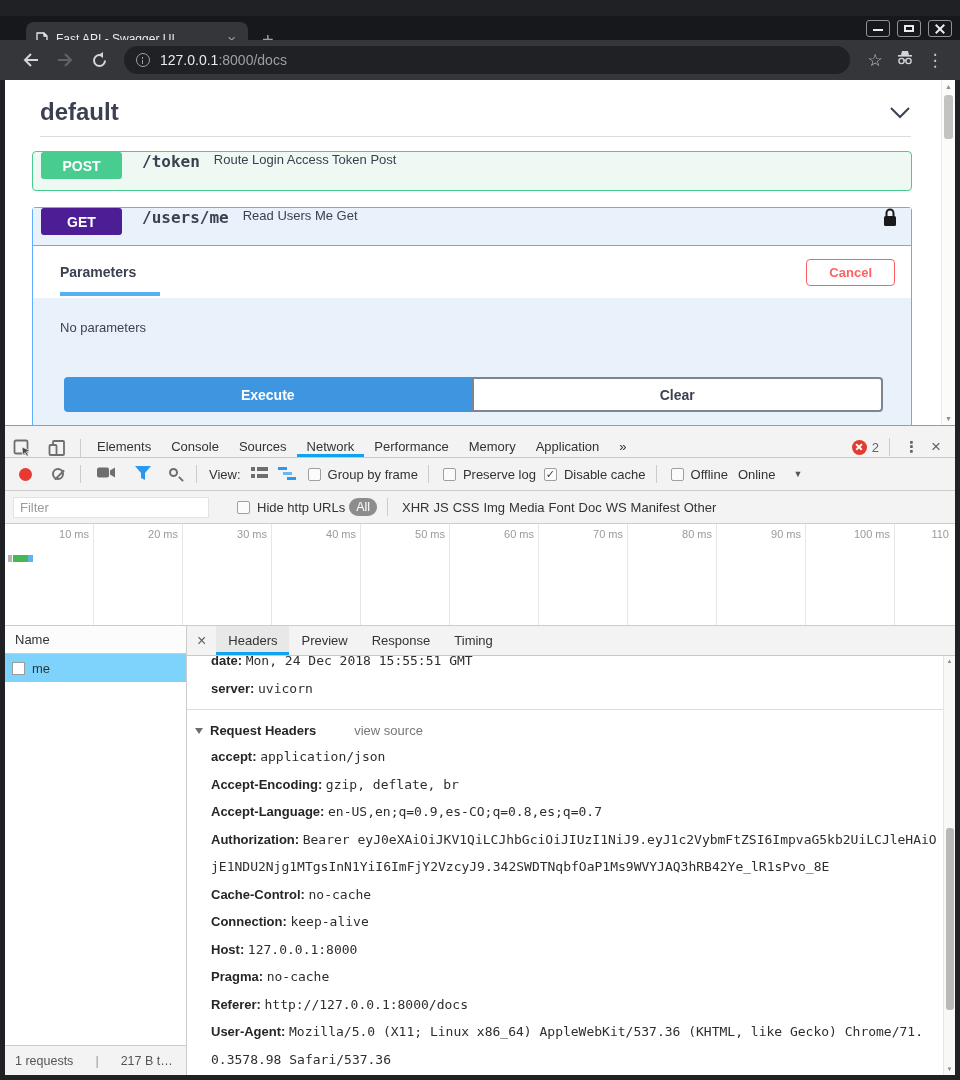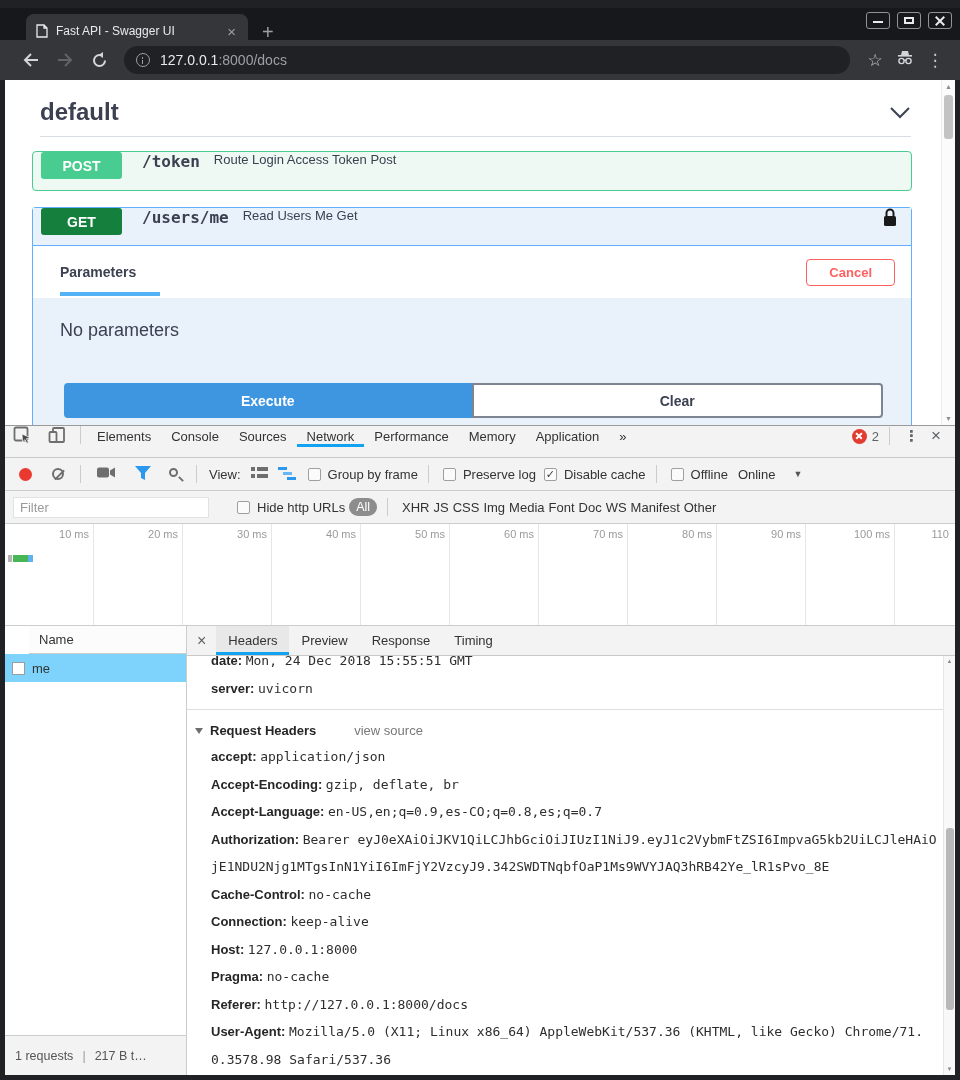--- a/index.html
+++ b/index.html
@@ -2,21 +2,21 @@
 <html><head>
 <meta charset="utf-8">
 <style>
   * { margin:0; padding:0; box-sizing:border-box; }
   html,body { width:960px; height:1080px; }
   body { font-family:"Liberation Sans","DejaVu Sans",sans-serif; background:#202124; }
 
   .window { position:relative; width:960px; height:1080px; background:#202124; overflow:hidden; }
 
   
-  .titlebar { position:absolute; top:8px; left:0; right:0; height:40px; background:#17181b; }
+  .titlebar { position:absolute; top:16px; left:0; right:0; height:40px; background:#17181b; }
   .tab { position:absolute; left:26px; bottom:0; width:222px; height:34px; background:#35363a;
          border-radius:8px 8px 0 0; display:flex; align-items:center; padding:0 8px 0 10px; }
   .tab-title { color:#e8eaed; font-size:12px; margin-left:8px; flex:1; white-space:nowrap; overflow:hidden; }
   .tab-close { color:#9aa0a6; font-size:15px; padding:0 4px; cursor:default; }
   .newtab { position:absolute; left:262px; bottom:6px; color:#9aa0a6; font-size:20px; line-height:20px; }
   .winctl { position:absolute; top:4px; right:8px; display:flex; gap:7px; }
   .wbtn { width:24px; height:17px; border:1px solid #8f9398; border-radius:3px; position:relative; }
   .wbtn .bar { position:absolute; left:6px; right:6px; top:8px; height:2px; background:#e8eaed; }
   .wbtn .sq  { position:absolute; left:6px; right:6px; top:4px; bottom:4px; border:2px solid #e8eaed; }
   .wbtn .x1,.wbtn .x2 { position:absolute; left:5px; right:5px; top:7px; height:2px; background:#e8eaed; }
@@ -39,47 +39,47 @@
   .sw-head { display:flex; justify-content:space-between; align-items:center; margin:18px 44px 10px 35px; }
   .sw-title { font-size:24px; font-weight:bold; color:#3b4151; }
   .sw-divider { border-bottom:1px solid #d8dde3; margin:0 44px 14px 35px; }
   .opblock { margin:0 43px 0 27px; border:1px solid; border-radius:4px; }
   .opblock.post { border-color:#49cc90; background:#eef9f4; }
   .opblock.get  { border-color:#61affe; background:#f0f7ff; margin-top:16px; border-radius:4px 4px 0 0; border-bottom:none; height:300px; }
   .op-row { height:38px; display:flex; align-items:flex-start; padding:0 14px 0 8px; }
   .op-badge { width:81px; height:27px; border-radius:3px; color:#fff; font-weight:bold; font-size:14px;
               display:flex; align-items:center; justify-content:center; }
   .post .op-badge { background:#49cc90; }
-  .get  .op-badge { background:#15803d; }
+  .get  .op-badge { background:#4c1d95; }
   .op-path { font-family:"DejaVu Sans Mono",monospace; font-weight:bold; font-size:16px; color:#3b4151; margin-left:20px; }
   .op-desc { font-size:13px; color:#3b4151; margin-left:14px; }
   .get .op-row { border-bottom:1px solid #61affe; background:#e9f2fb; }
   .lock { margin-left:auto; }
   .sec-head { height:52px; background:#fff; display:flex; align-items:center; justify-content:space-between; padding:0 16px 0 27px; }
   .param-tab { font-size:14px; font-weight:bold; color:#3b4151; padding:15px 24px 12px 0; border-bottom:4px solid #55b1f5; }
   .cancel-btn { border:1.5px solid #ff6060; color:#ff6060; background:#fff; font-weight:bold; font-size:13px;
                 border-radius:4px; padding:5px 22px; }
   .op-body { background:#e9f2fb; height:100%; padding:22px 25px 0 27px; }
-  .no-params { font-size:18px; color:#3b4151; }
+  .no-params { font-size:13px; color:#3b4151; }
   .exec-row { display:flex; margin:42px 3px 0 4px; }
   .exec-btn { flex:1; height:35px; background:#3e96e0; color:#fff; font-weight:bold; font-size:14px;
               border:none; border-radius:4px 0 0 4px; }
   .clear-btn { flex:1; height:35px; background:#fff; color:#3b4151; font-weight:bold; font-size:14px;
                border:2px solid #7d8492; border-radius:0 4px 4px 0; }
   .vscroll { position:absolute; top:0; right:0; bottom:0; width:14px; background:#fbfbfb; border-left:1px solid #ececec; }
   .vscroll .arr { display:block; text-align:center; font-size:7px; color:#8c8c8c; height:13px; line-height:13px; }
   .vscroll .arr.bot { position:absolute; bottom:0; left:0; right:0; }
   .vscroll .thumb { position:absolute; left:2px; right:2px; background:#c3c3c3; border-radius:3px; }
 
   
   .devtools { position:absolute; top:425px; left:5px; width:950px; height:650px; background:#f3f3f3;
               border-top:1px solid #9a9a9a; font-size:13px; color:#333; }
   .sep { width:1px; height:18px; background:#ccc; margin:0 6px; flex:none; }
 
-  .dt-tabs { position:absolute; top:0; left:0; right:0; height:32px; display:flex; align-items:flex-start;
+  .dt-tabs { position:absolute; top:0; left:0; right:0; height:32px; display:flex; align-items:flex-end;
              border-bottom:1px solid #c9c9c9; background:#f3f3f3; }
   .dt-tabs .tool { display:flex; align-items:center; padding:0 8px; }
   .dt-tab { display:flex; align-items:center; padding:3px 10px 0 10px; border-bottom:3px solid transparent; }
   .dt-tab.active { border-bottom-color:#12a3f0; }
   .dt-right { margin-left:auto; display:flex; align-items:center; padding-right:6px; }
   .err-badge { width:15px; height:15px; border-radius:50%; background:#e23b30; position:relative; margin-right:5px; }
   .err-badge i { position:absolute; left:3.5px; right:3.5px; top:6.5px; height:1.8px; background:#fff; }
   .err-badge i.a { transform:rotate(45deg);} .err-badge i.b { transform:rotate(-45deg);}
   .err-count { color:#5f6368; margin-right:4px; }
   .dots { color:#5f6368; font-size:15px; font-weight:bold; padding:0 8px; }
@@ -110,25 +110,25 @@
   .tl-cell { width:89px; flex:none; border-right:1px solid #e6e6e6; height:100%;
              font-size:11px; color:#9a9a9a; text-align:right; padding:4px 4px 0 0; }
   .tl-cell.last { flex:1; border-right:none; padding-right:6px; }
   .wf-bar { position:absolute; left:3px; top:31px; display:flex; height:7px; }
   .wf-bar .g1 { width:4px; background:#b5b5b5; margin-right:1px; }
   .wf-bar .g2 { width:15px; background:#46b754; }
   .wf-bar .g3 { width:5px; background:#5fb2ef; }
 
   .dt-main { position:absolute; top:200px; left:0; right:0; bottom:0; display:flex; }
   .req-panel { width:182px; flex:none; border-right:1px solid #ccc; background:#fff; position:relative; }
-  .name-head { height:28px; line-height:28px; padding-left:10px; border-bottom:1px solid #ccc; background:#fcfcfc;margin-left:24px; }
+  .name-head { height:28px; line-height:28px; padding-left:10px; border-bottom:1px solid #ccc; background:#fcfcfc; }
   .req-row { height:28px; display:flex; align-items:center; background:#7dd3fc; padding-left:7px; }
   .req-ico { width:13px; height:13px; background:#fff; border:1px solid #9c9c9c; margin-right:7px; }
-  .summary { position:absolute; left:0; right:0; bottom:0; height:40px; background:#f3f3f3; border-top:1px solid #ccc;
-             display:flex; align-items:center; gap:9px; padding-left:10px; font-size:12.5px; color:#555; }
+  .summary { position:absolute; left:0; right:0; bottom:0; height:30px; background:#f3f3f3; border-top:1px solid #ccc;
+             display:flex; align-items:center; gap:22px; padding-left:10px; font-size:12.5px; color:#555; }
 
   .detail-pane { flex:1; position:relative; background:#fff; overflow:hidden; }
   .detail-tabs { height:30px; background:#f3f3f3; border-bottom:1px solid #c9c9c9; display:flex; align-items:stretch; }
   .detail-close { display:flex; align-items:center; padding:0 10px; color:#5f6368; font-size:16px; }
   .detail-tab { display:flex; align-items:center; padding:2px 12px 0 12px; border-bottom:3px solid transparent; }
   .detail-tab.active { background:#e8e8e8; border-bottom-color:#12a3f0; }
   .detail-body { position:absolute; top:30px; left:0; right:12px; bottom:0; overflow:hidden;
                  font-size:13px; color:#2e2e2e; }
   .hrow { line-height:27.5px; padding:0 6px 0 24px; word-break:break-all; }
   .hrow.clip { margin-top:-9px; }

